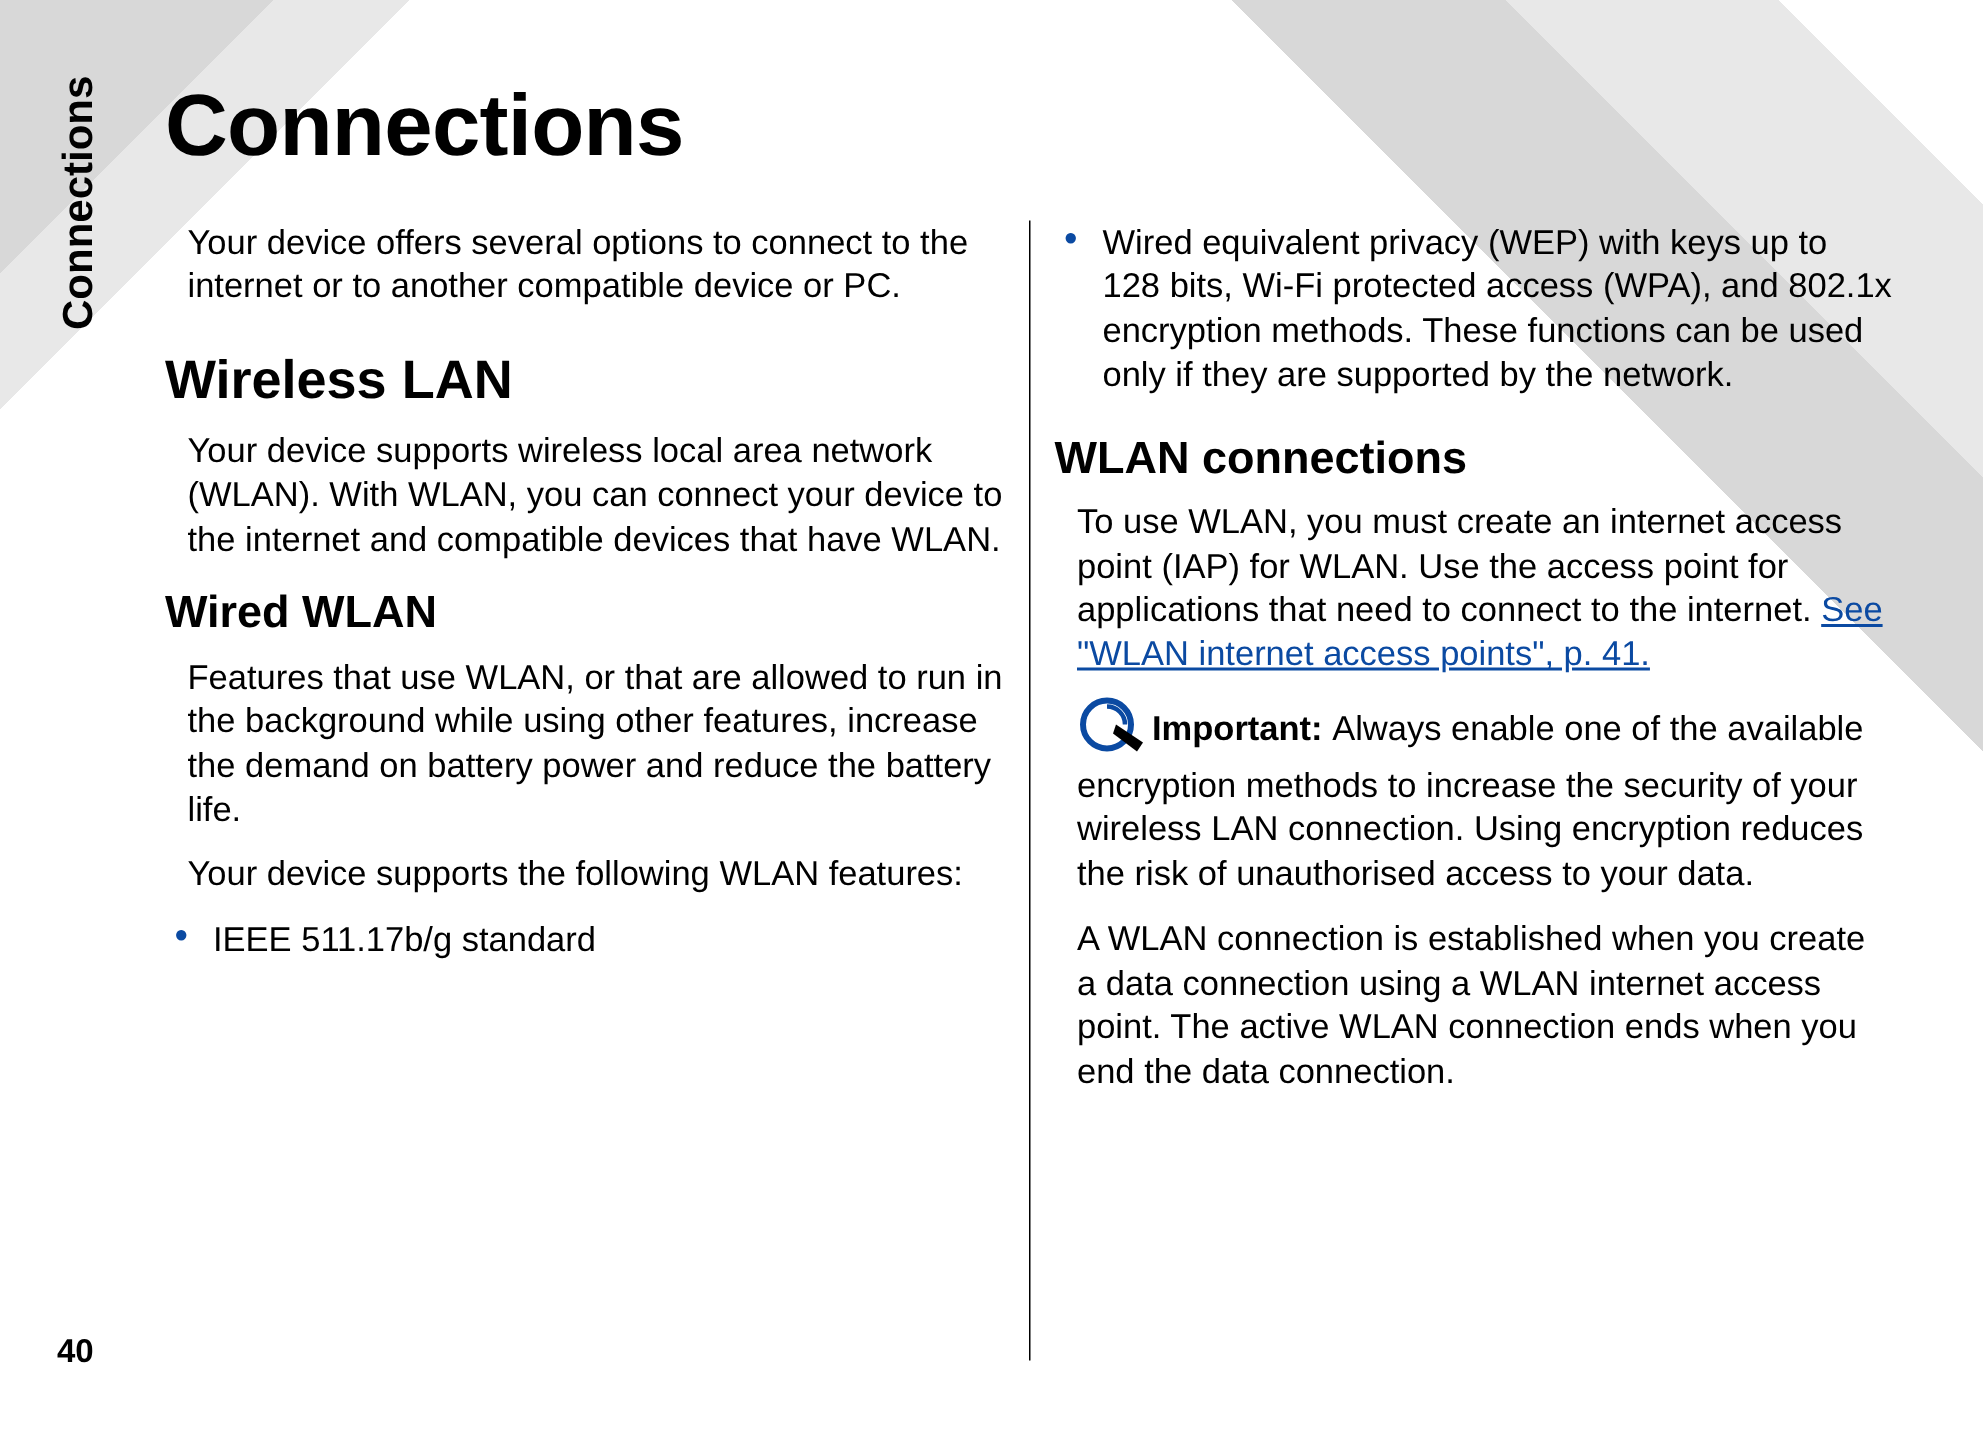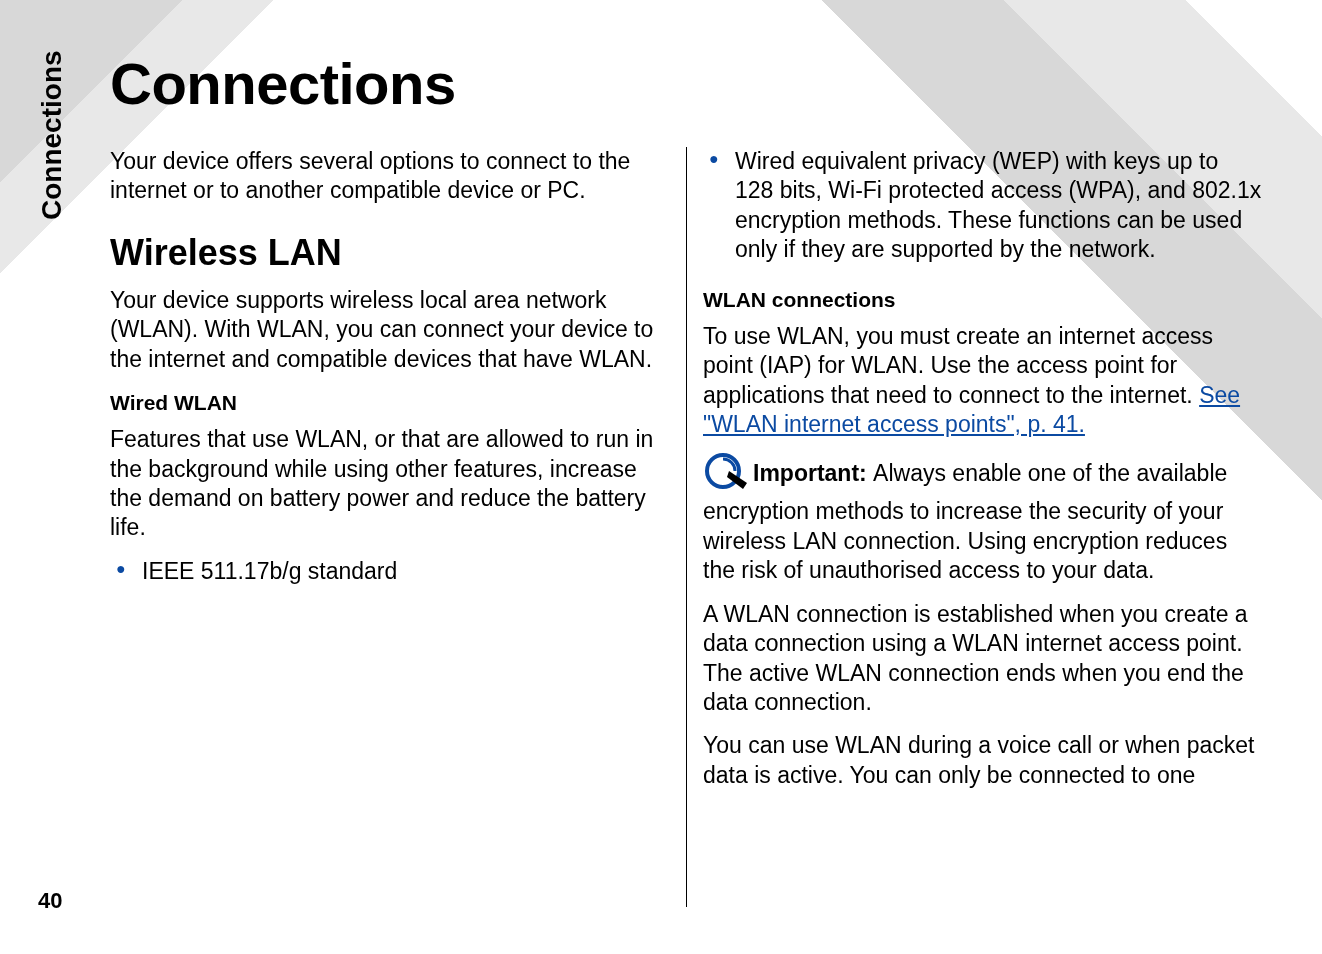--- a/index.html
+++ b/index.html
@@ -67,30 +67,30 @@
   .columns {
     column-count: 2;
     column-gap: 34px;
     column-rule: 1px solid #000;
     column-fill: auto;
     height: 760px;
     font-size: 23px;
     line-height: 1.28;
   }
   .columns p {
-    margin: 0 0 14px 0;
+    margin: 0 0 14px 15px;
   }
   .columns h2 {
     font-size: 36px;
     font-weight: 900;
     margin: 24px 0 10px 0;
     break-after: avoid;
   }
   .columns h3 {
-    font-size: 21px;
+    font-size: 30px;
     font-weight: 900;
     margin: 16px 0 8px 0;
     break-after: avoid;
   }
   ul.bullets {
     list-style: none;
     padding: 0 0 0 24px;
     margin: 0 0 12px 0;
   }
   ul.bullets li {
@@ -161,20 +161,21 @@
 
   <div class="columns">
 
     <p>Your device offers several options to connect to the internet or to another compatible device or PC.</p>
 
     <h2>Wireless LAN</h2>
     <p>Your device supports wireless local area network (WLAN). With WLAN, you can connect your device to the internet and compatible devices that have WLAN.</p>
 
     <h3>Wired WLAN</h3>
     <p>Features that use WLAN, or that are allowed to run in the background while using other features, increase the demand on battery power and reduce the battery life.</p>
+    <p>Your device supports the following WLAN features:</p>
 
     <ul class="bullets">
       <li>IEEE 511.17b/g standard</li>
     </ul>
 
     <ul class="col-bullet-3">
       <li>Wired equivalent privacy (WEP) with keys up to 128 bits, Wi-Fi protected access (WPA), and 802.1x encryption methods. These functions can be used only if they are supported by the network.</li>
     </ul>
 
     <h3>WLAN connections</h3>
@@ -187,16 +188,15 @@
       <span class="important-icon">
         <svg viewBox="0 0 48 44" width="48" height="44">
           <circle cx="20" cy="20" r="16" fill="none" stroke="#0b4aa2" stroke-width="4"></circle>
           <path d="M20 8 A12 12 0 0 1 32 20" fill="none" stroke="#0b4aa2" stroke-width="3"></path>
           <path d="M26 20 L44 32 L40 38 L24 26 Z" fill="#000"></path>
         </svg>
       </span><span class="important-label">Important: </span><span>Always enable one of the available encryption methods to increase the security of your wireless LAN connection. Using encryption reduces the risk of unauthorised access to your data.</span>
     </p>
 
     <p>A WLAN connection is established when you create a data connection using a WLAN internet access point. The active WLAN connection ends when you end the data connection.</p>
-    <p>You can use WLAN during a voice call or when packet data is active. You can only be connected to one</p>
 
   </div>
 </div>
 
 </body></html>

